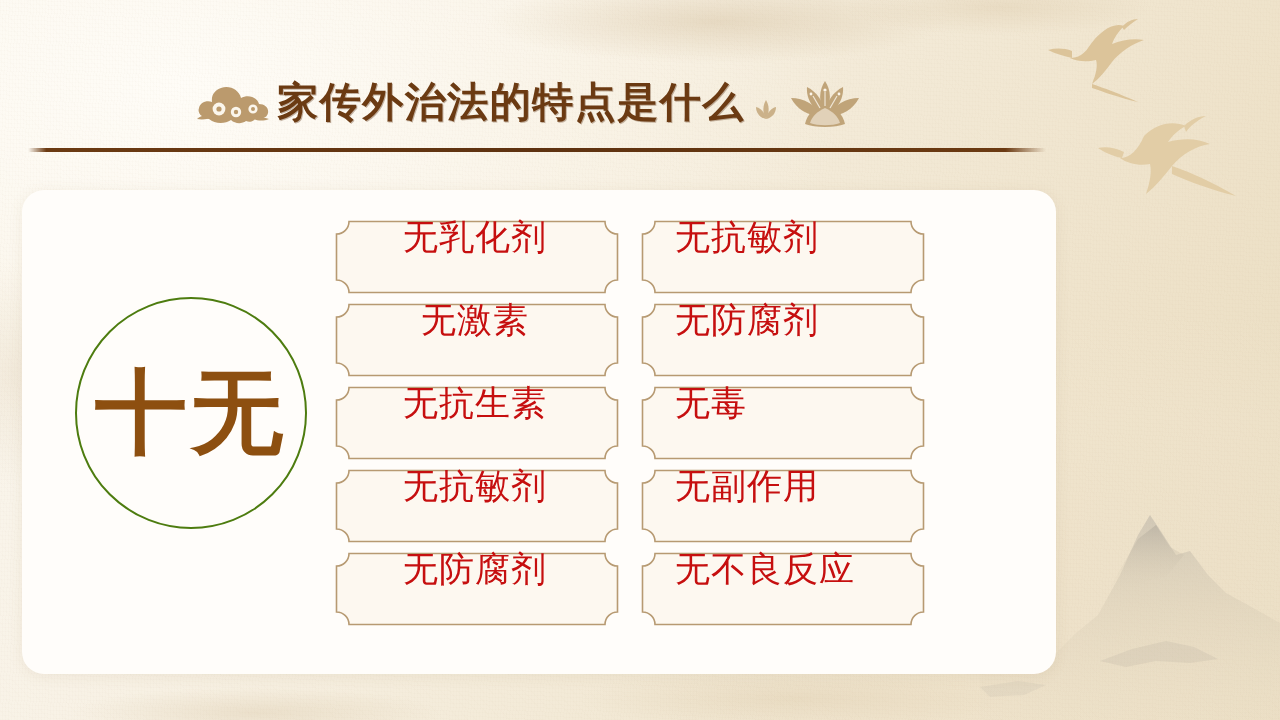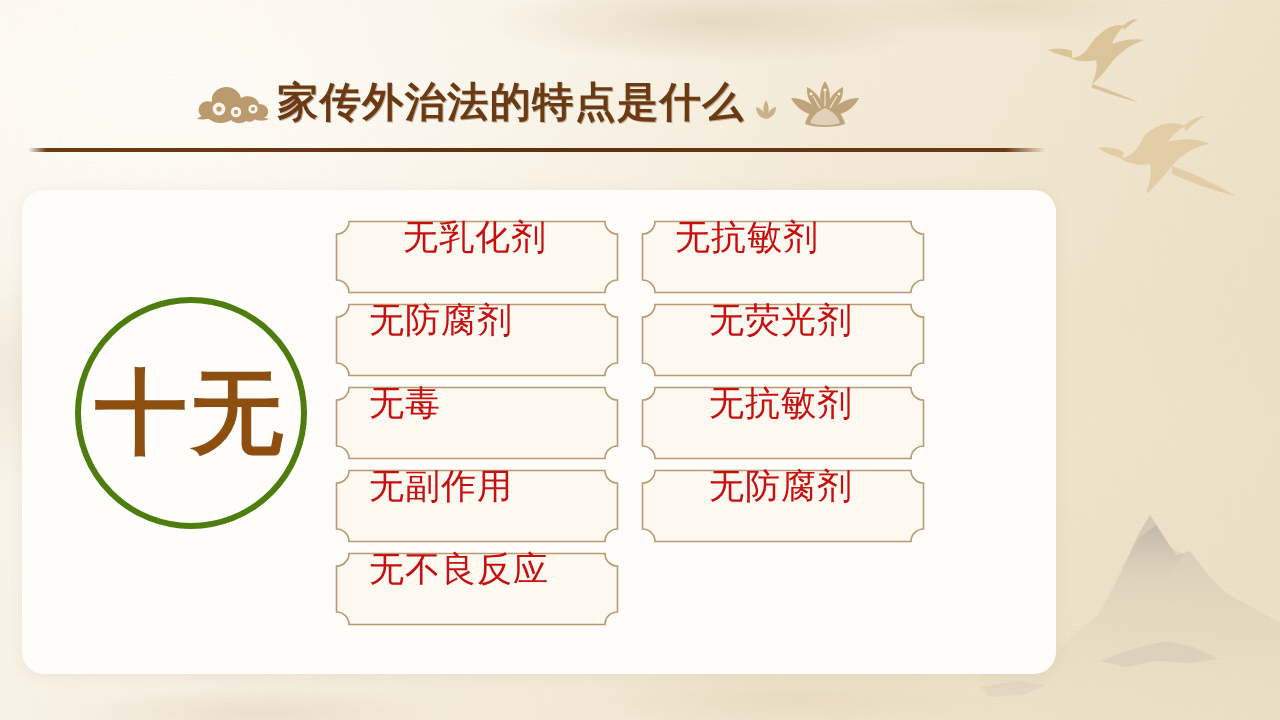--- a/index.html
+++ b/index.html
@@ -110,21 +110,21 @@
     box-shadow: 0 2px 14px rgba(150,120,80,0.10);
   }
 
   
   #circle-badge {
     position: absolute;
     left: 53px;
     top: 107px;
     width: 232px;
     height: 232px;
-    border: 6px solid #4d7c0f;
+    border: 2px solid #4d7c0f;
     border-radius: 50%;
     display: flex;
     align-items: center;
     justify-content: center;
     box-sizing: border-box;
   }
   #circle-badge-label {
     font-family: "DejaVu Sans", "Liberation Sans", sans-serif;
     font-size: 92px;
     font-weight: bold;
@@ -298,33 +298,39 @@
         <span class="item-label">无乳化剂</span>
       </div>
 
       <div class="item-box col-right">
         <svg class="frame" viewBox="0 0 284 74" preserveAspectRatio="none" xmlns="http://www.w3.org/2000/svg">
           <path d="M1.5,14 A12.5,12.5 0 0 0 14,1.5 L270,1.5 A12.5,12.5 0 0 0 282.5,14 L282.5,60 A12.5,12.5 0 0 0 270,72.5 L14,72.5 A12.5,12.5 0 0 0 1.5,60 Z" fill="#fdf8f0" stroke="#b79a72" stroke-width="1.6"></path>
         </svg>
         <span class="item-label">无抗敏剂</span>
       </div>
 
+      <div class="item-box col-left">
+        <svg class="frame" viewBox="0 0 284 74" preserveAspectRatio="none" xmlns="http://www.w3.org/2000/svg">
+          <path d="M1.5,14 A12.5,12.5 0 0 0 14,1.5 L270,1.5 A12.5,12.5 0 0 0 282.5,14 L282.5,60 A12.5,12.5 0 0 0 270,72.5 L14,72.5 A12.5,12.5 0 0 0 1.5,60 Z" fill="#fdf8f0" stroke="#b79a72" stroke-width="1.6"></path>
+        </svg>
+        <span class="item-label">无激素</span>
+      </div>
 
       <div class="item-box col-right">
         <svg class="frame" viewBox="0 0 284 74" preserveAspectRatio="none" xmlns="http://www.w3.org/2000/svg">
           <path d="M1.5,14 A12.5,12.5 0 0 0 14,1.5 L270,1.5 A12.5,12.5 0 0 0 282.5,14 L282.5,60 A12.5,12.5 0 0 0 270,72.5 L14,72.5 A12.5,12.5 0 0 0 1.5,60 Z" fill="#fdf8f0" stroke="#b79a72" stroke-width="1.6"></path>
         </svg>
         <span class="item-label">无防腐剂</span>
       </div>
 
       <div class="item-box col-left">
         <svg class="frame" viewBox="0 0 284 74" preserveAspectRatio="none" xmlns="http://www.w3.org/2000/svg">
           <path d="M1.5,14 A12.5,12.5 0 0 0 14,1.5 L270,1.5 A12.5,12.5 0 0 0 282.5,14 L282.5,60 A12.5,12.5 0 0 0 270,72.5 L14,72.5 A12.5,12.5 0 0 0 1.5,60 Z" fill="#fdf8f0" stroke="#b79a72" stroke-width="1.6"></path>
         </svg>
-        <span class="item-label">无荧光剂</span>
+        <span class="item-label">无抗生素</span>
       </div>
 
       <div class="item-box col-right">
         <svg class="frame" viewBox="0 0 284 74" preserveAspectRatio="none" xmlns="http://www.w3.org/2000/svg">
           <path d="M1.5,14 A12.5,12.5 0 0 0 14,1.5 L270,1.5 A12.5,12.5 0 0 0 282.5,14 L282.5,60 A12.5,12.5 0 0 0 270,72.5 L14,72.5 A12.5,12.5 0 0 0 1.5,60 Z" fill="#fdf8f0" stroke="#b79a72" stroke-width="1.6"></path>
         </svg>
         <span class="item-label">无毒</span>
       </div>
 
       <div class="item-box col-left">

